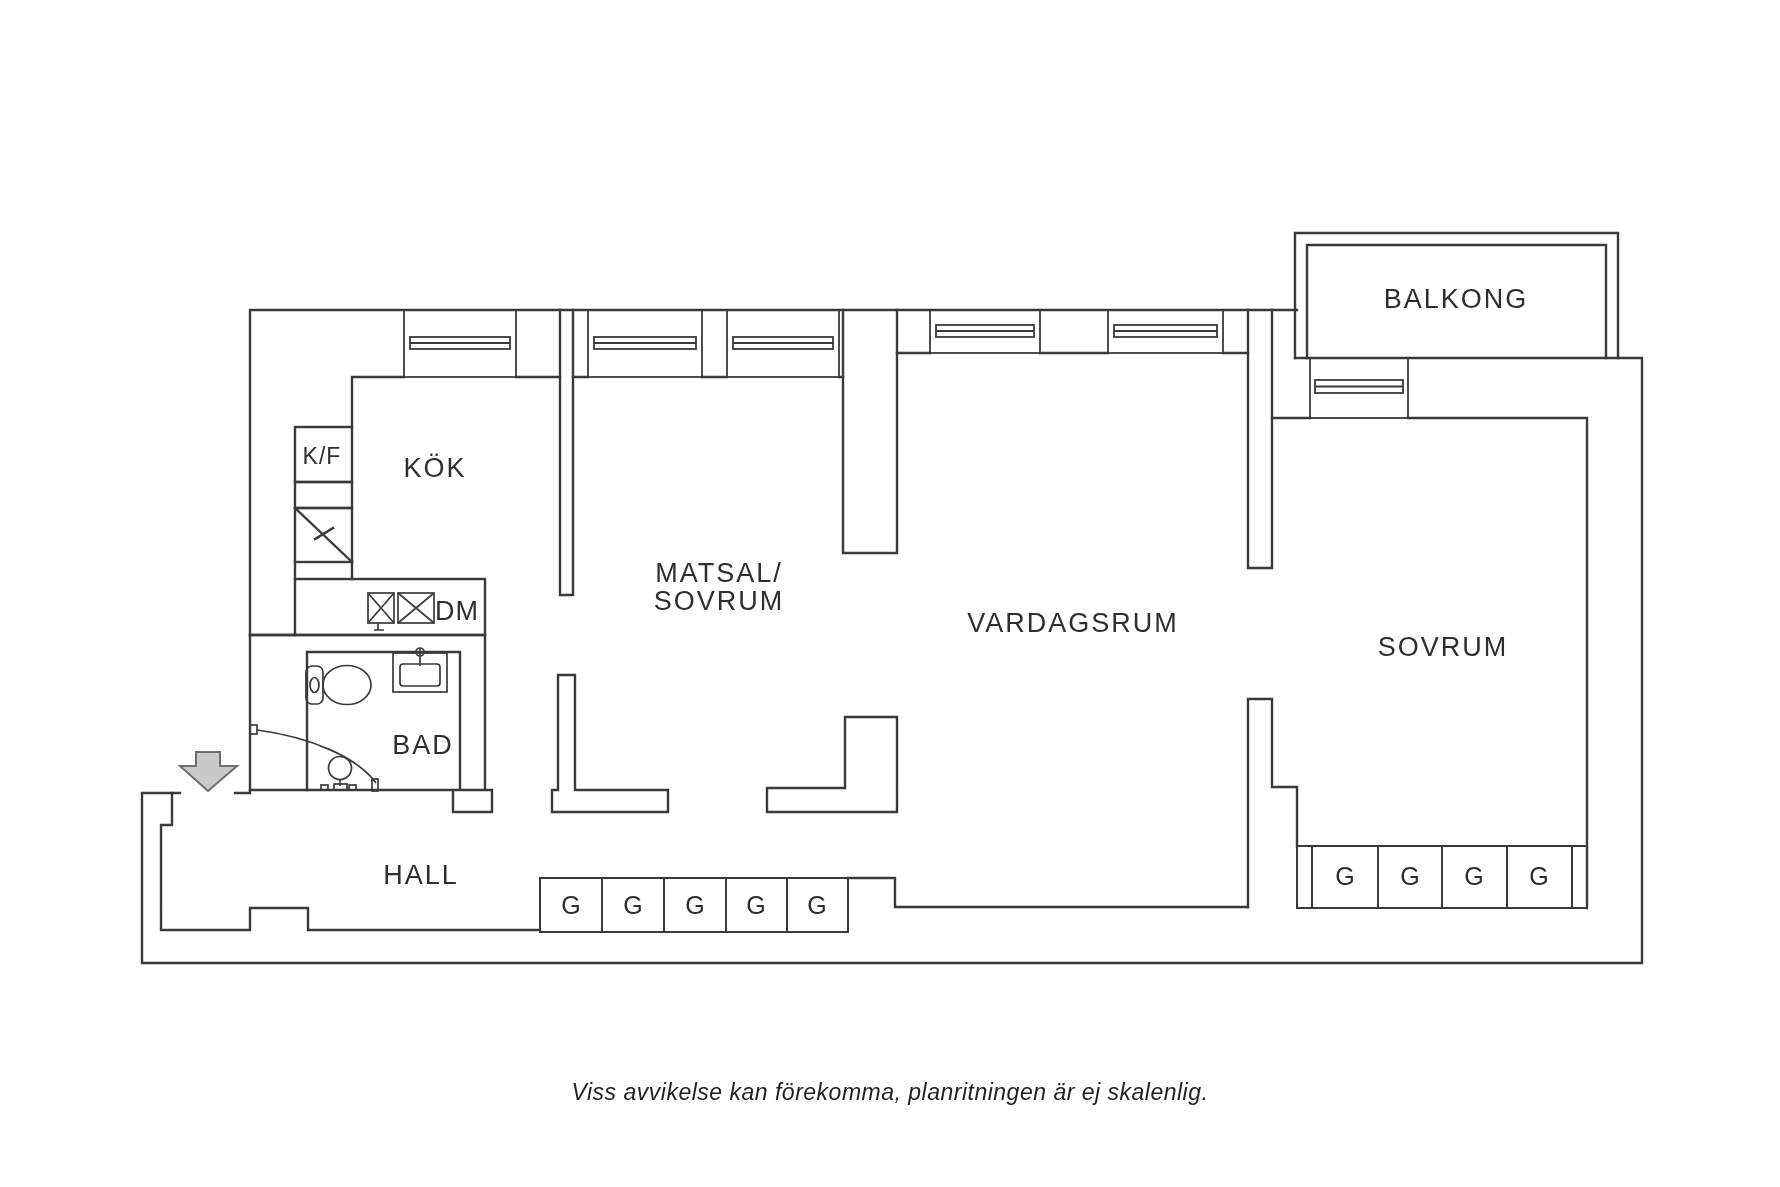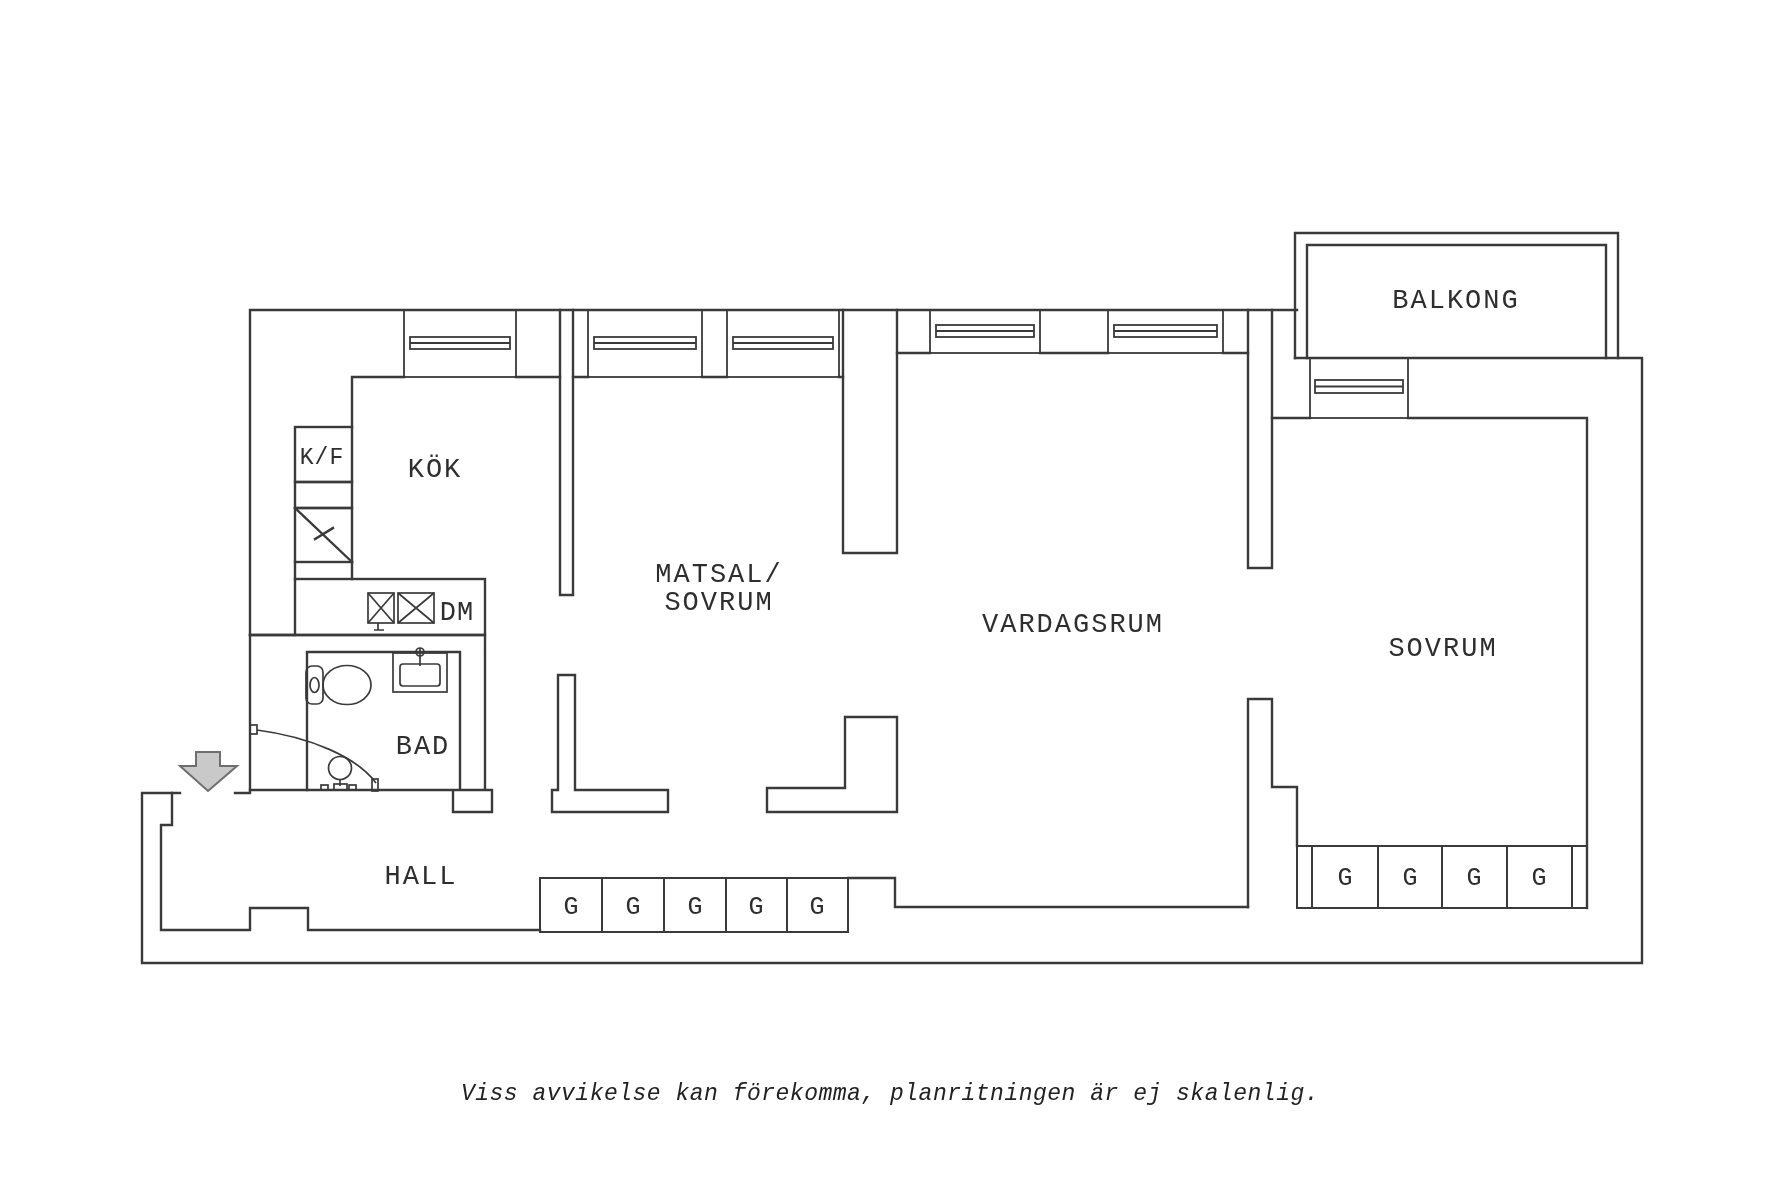--- a/index.html
+++ b/index.html
@@ -1,17 +1,17 @@
 <!DOCTYPE html>
 <html><head>
 <meta charset="utf-8">
 <style>
   html,body{margin:0;padding:0;background:#ffffff;}
   .stage{position:relative;width:1780px;height:1187px;background:#ffffff;overflow:hidden;
-         font-family:Liberation Mono, monospace;}
+         font-family:Liberation Sans, sans-serif;}
   svg{position:absolute;left:0;top:0;}
   text{fill:#2e2e2e;}
   .room-label{font-size:27px;letter-spacing:2px;}
   .small-label{font-size:23px;letter-spacing:1px;}
   .dm-label{font-size:27px;letter-spacing:1px;}
   .g-label{font-size:25px;}
   .caption{font-size:23px;font-style:italic;letter-spacing:0.5px;fill:#222;}
 </style>
 </head>
 <body>

